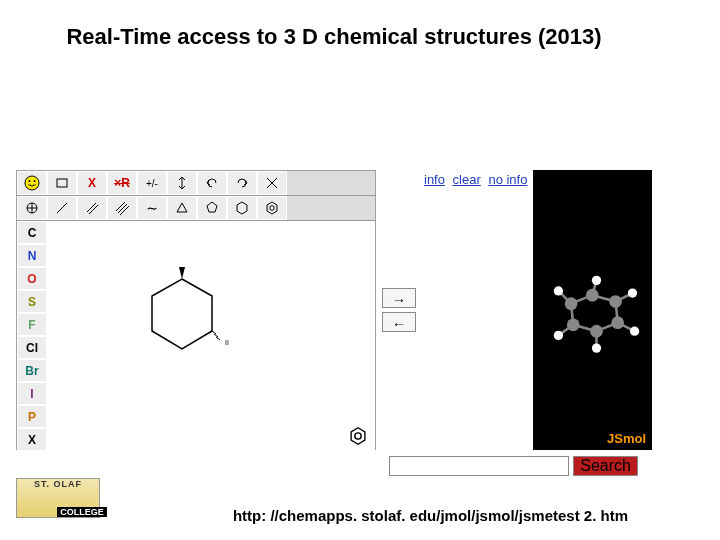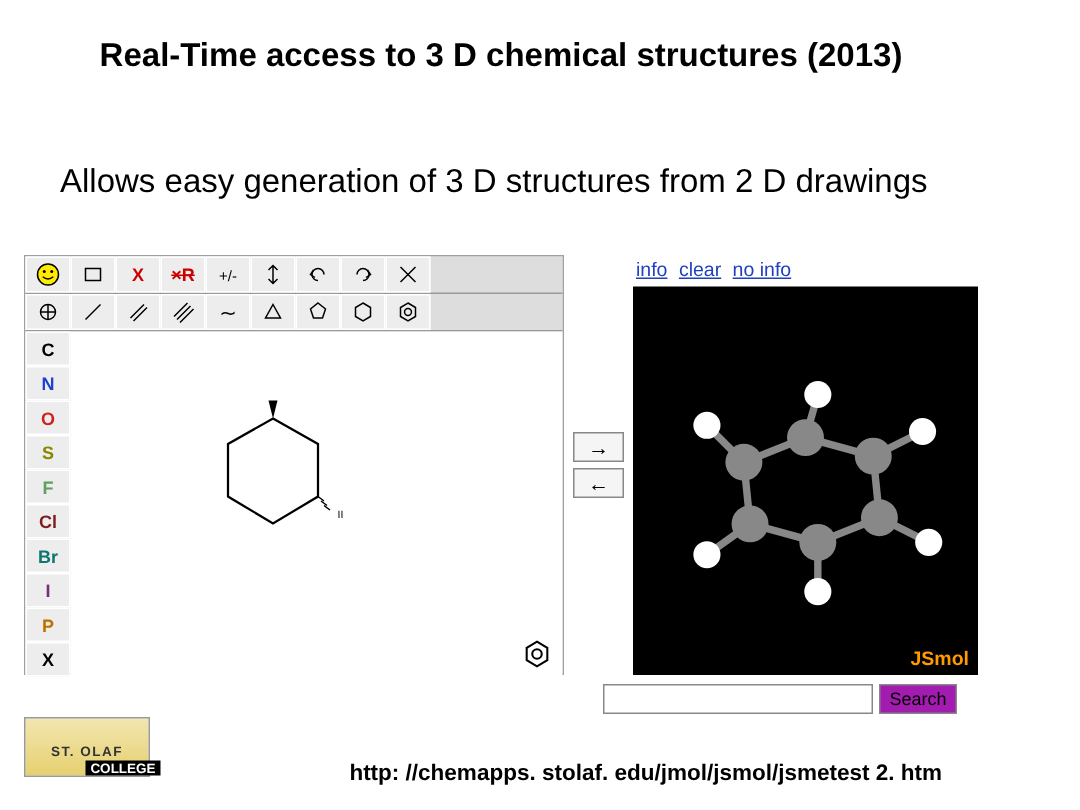--- a/index.html
+++ b/index.html
@@ -10,47 +10,46 @@
   .apps { position: absolute; top: 170px; left: 16px; right: 16px; height: 280px; display: flex; }
   
   .jsme { width: 360px; background: #e6e6e6; border: 1px solid #a0a0a0; display: flex; flex-direction: column; }
   .jsme-toolbar { display: flex; border-bottom: 1px solid #999; background:#ddd; }
   .tool-cell { width: 30px; height: 24px; border: 1px solid #fff; background:#ededed; display:flex; align-items:center; justify-content:center; font-size:12px; }
   .tool-cell svg { width: 16px; height: 16px; }
   .jsme-body { flex: 1; display: flex; }
   .elem-col { width: 30px; display:flex; flex-direction:column; }
   .elem-btn { height: 23px; border:1px solid #fff; background:#ededed; display:flex; align-items:center; justify-content:center; font-size:12px; font-weight:bold; }
   .elem-C { color:#000; } .elem-N{color:#2040d0;} .elem-O{color:#d02020;} .elem-S{color:#888800;}
-  .elem-F{color:#60a060;} .elem-Cl{color:#7f1d1d;} .elem-Br{color:#0f766e;} .elem-I{color:#7a2a7a;}
+  .elem-F{color:#60a060;} .elem-Cl{color:#000000;} .elem-Br{color:#0f766e;} .elem-I{color:#7a2a7a;}
   .elem-P{color:#c07000;} .elem-X{color:#000;}
   .canvas-area { flex:1; background:#fff; position:relative; }
   .corner-hex { position:absolute; right:6px; bottom:4px; }
   
   .arrows { width: 46px; display:flex; flex-direction:column; align-items:center; justify-content:center; gap:4px; }
   .arrow-btn { width:34px; height:20px; border:1px solid #888; background:#f5f5f5; font-size:14px; line-height:18px; text-align:center; }
   
-  .jsmol { flex:1; display:flex; flex-direction:column; }
+  .jsmol { flex:1; display:flex; flex-direction:row; }
   .jsmol-links { font-size:13px; padding:2px 2px 4px 2px; }
   .jsmol-links a { color:#2040c0; text-decoration:underline; margin-right:4px; }
   .jsmol-view { flex:1; background:#000; position:relative; }
   .jsmol-brand { position:absolute; right:6px; bottom:4px; color:#ff9a00; font-size:13px; font-weight:bold;margin-top:24px; }
   .searchbar { position:absolute; top:456px; right:30px; display:flex; gap:4px; }
   .searchbar input { width:180px; height:20px; border:1px solid #888; padding:0 4px; font-size:12px; }
-  .searchbar button { height:20px; border:1px solid #888; background:#a21caf; font-size:12px; padding:0 6px; }
-  .logo { position:absolute; left:16px; bottom:22px; width:84px; height:40px; border:1px solid #999; background:linear-gradient(#f2e6b0,#e6d070); display:flex; flex-direction:column; align-items:center; justify-content:flex-end; font-size:9px; font-weight:bold; color:#333; }
+  .searchbar button { height:20px; border:1px solid #888; background:#b91c1c; font-size:16px; padding:0 6px; }
+  .logo { position:absolute; left:16px; bottom:22px; width:84px; height:40px; border:1px solid #999; background:linear-gradient(#f2e6b0,#e6d070); display:flex; flex-direction:column; align-items:center; justify-content:space-between; font-size:9px; font-weight:bold; color:#333; }
   .logo .top { letter-spacing:1px; }
   .logo .bot { background:#000; color:#fff; padding:0 3px; margin-top:1px;margin-left:48px; }
   .url { position:absolute; bottom:16px; right:40px; font-size:15px; font-weight:bold; }
 </style>
 </head>
 <body>
 
 <div class="slide">
   <div class="title">Real-Time access to 3 D chemical structures (2013)</div>
-  <div class="subtitle">Allows easy generation of 3 D structures from 2 D drawings</div>
 
   <div class="apps">
 
     <div class="jsme">
       <div class="jsme-toolbar">
         <div class="tool-cell">
             <svg viewBox="0 0 16 16">
               <circle cx="8" cy="8" r="7" fill="#ffea00" stroke="#000"></circle>
               <circle cx="5.5" cy="6" r="1" fill="#000"></circle>
               <circle cx="10.5" cy="6" r="1" fill="#000"></circle>

